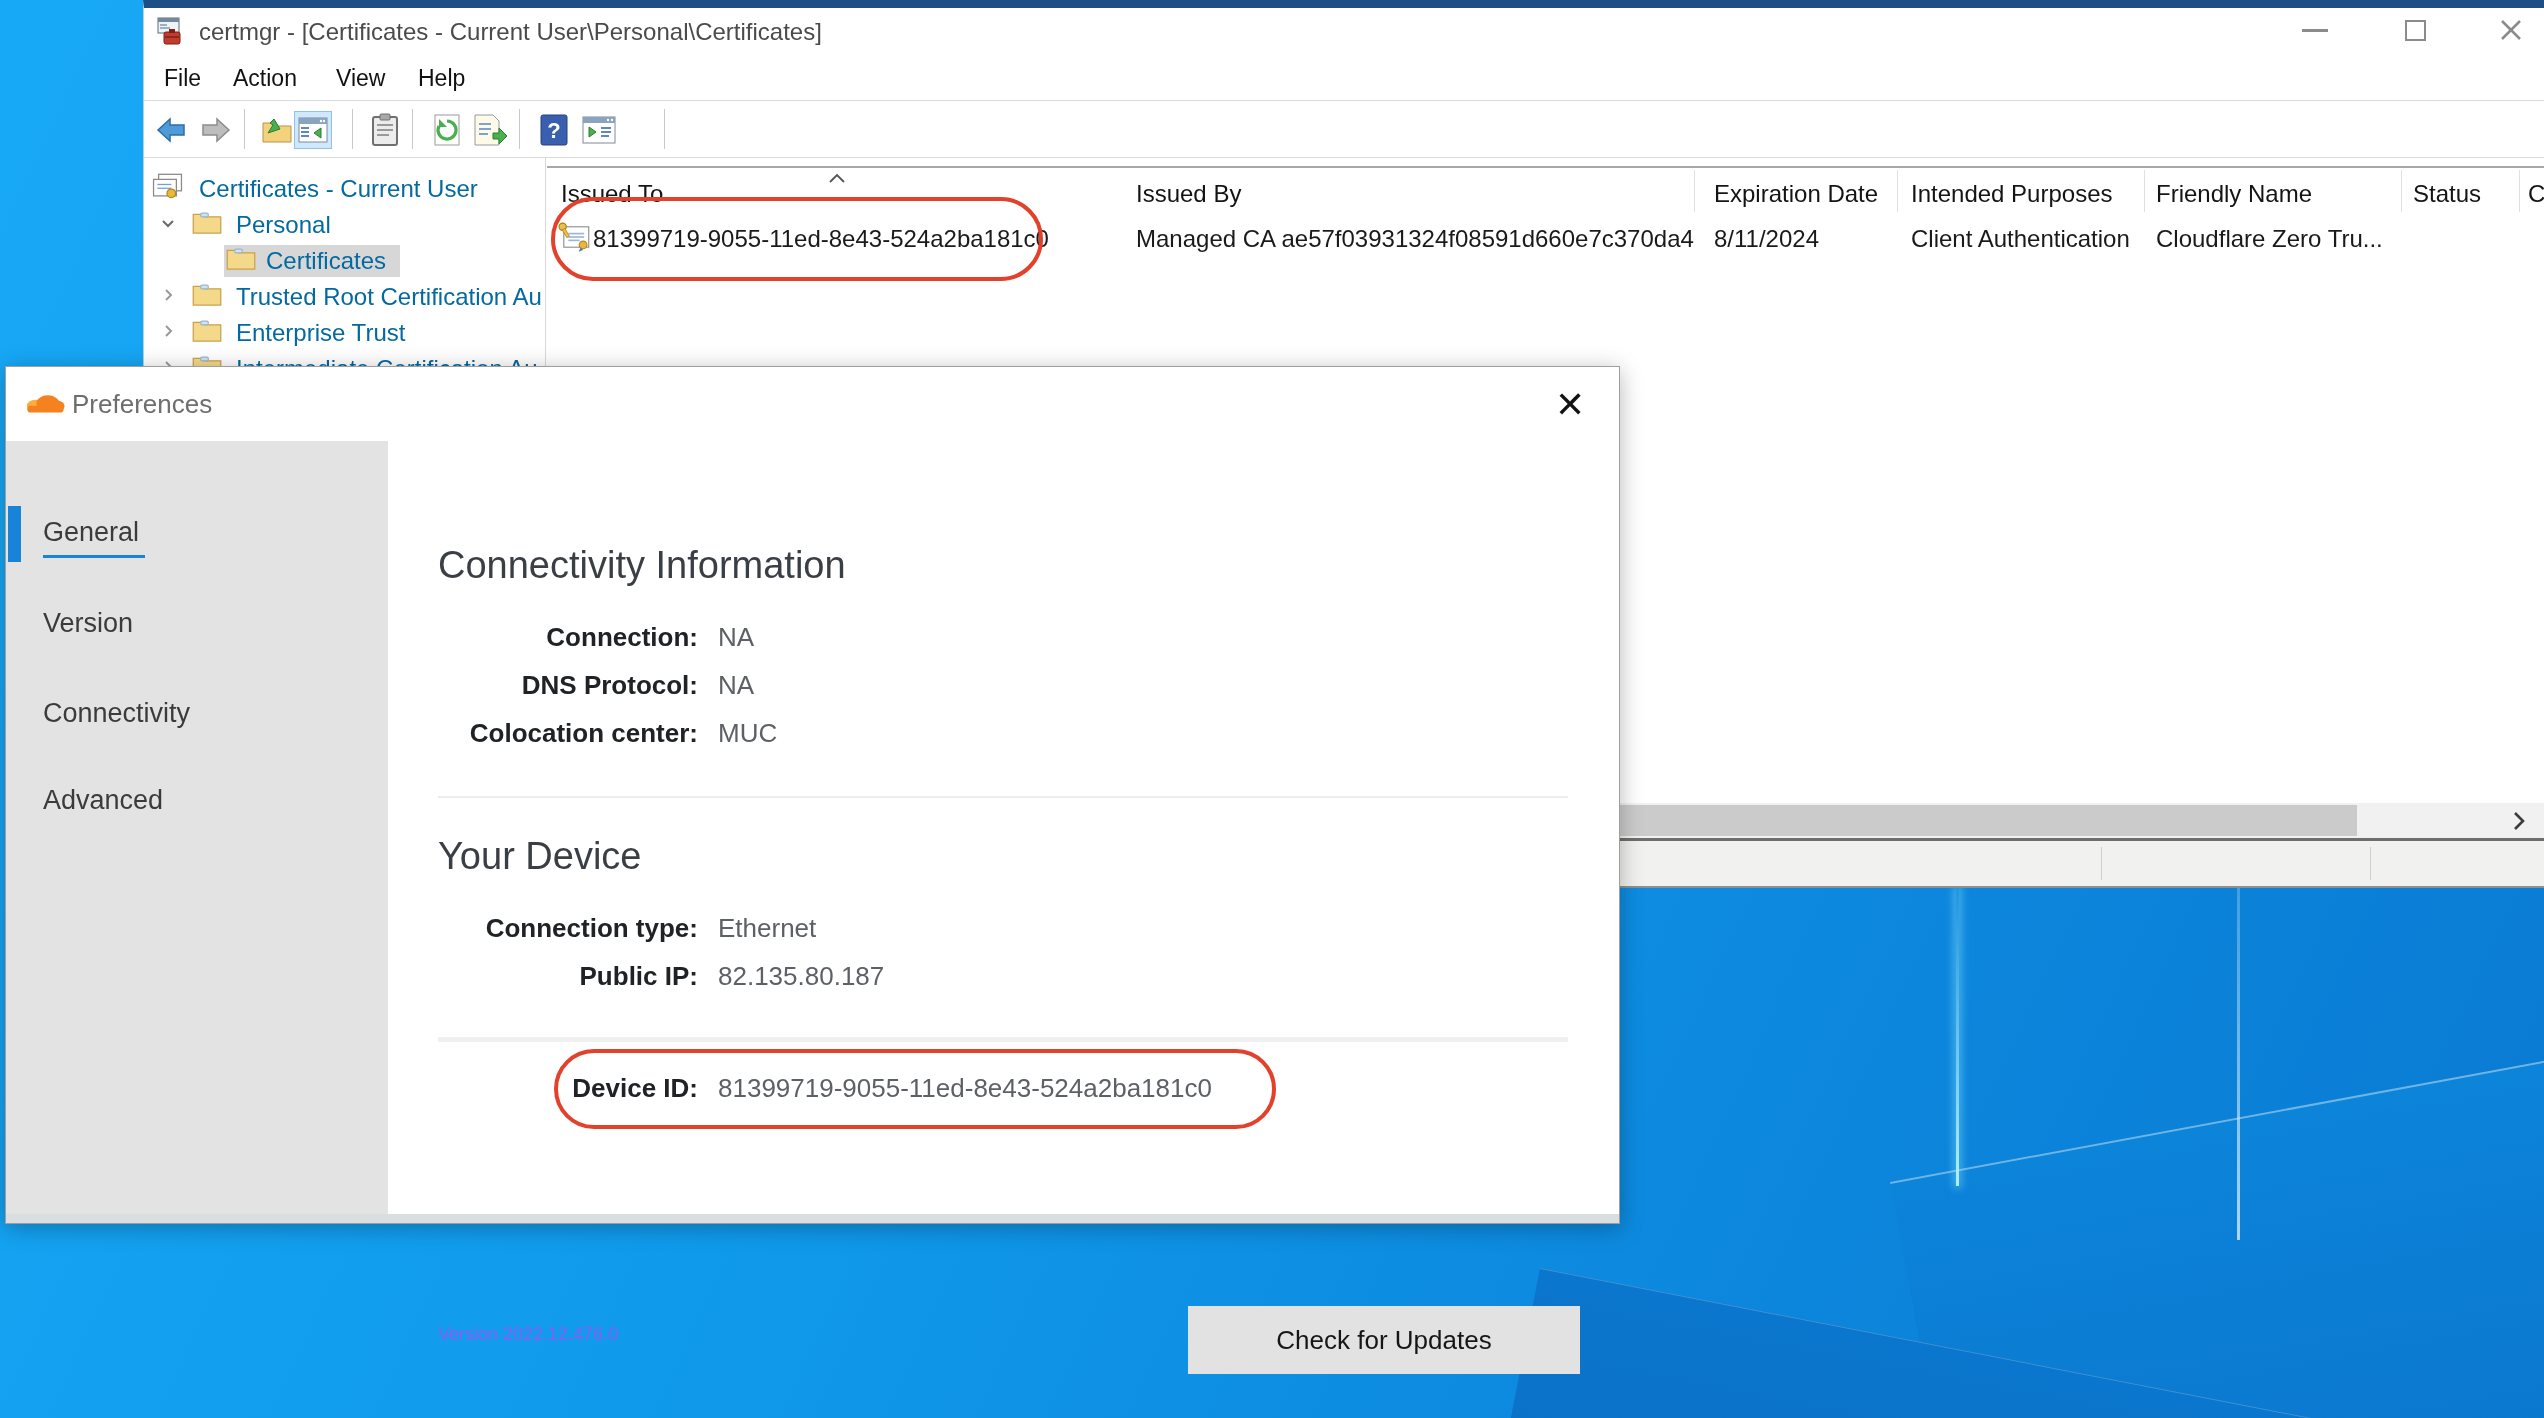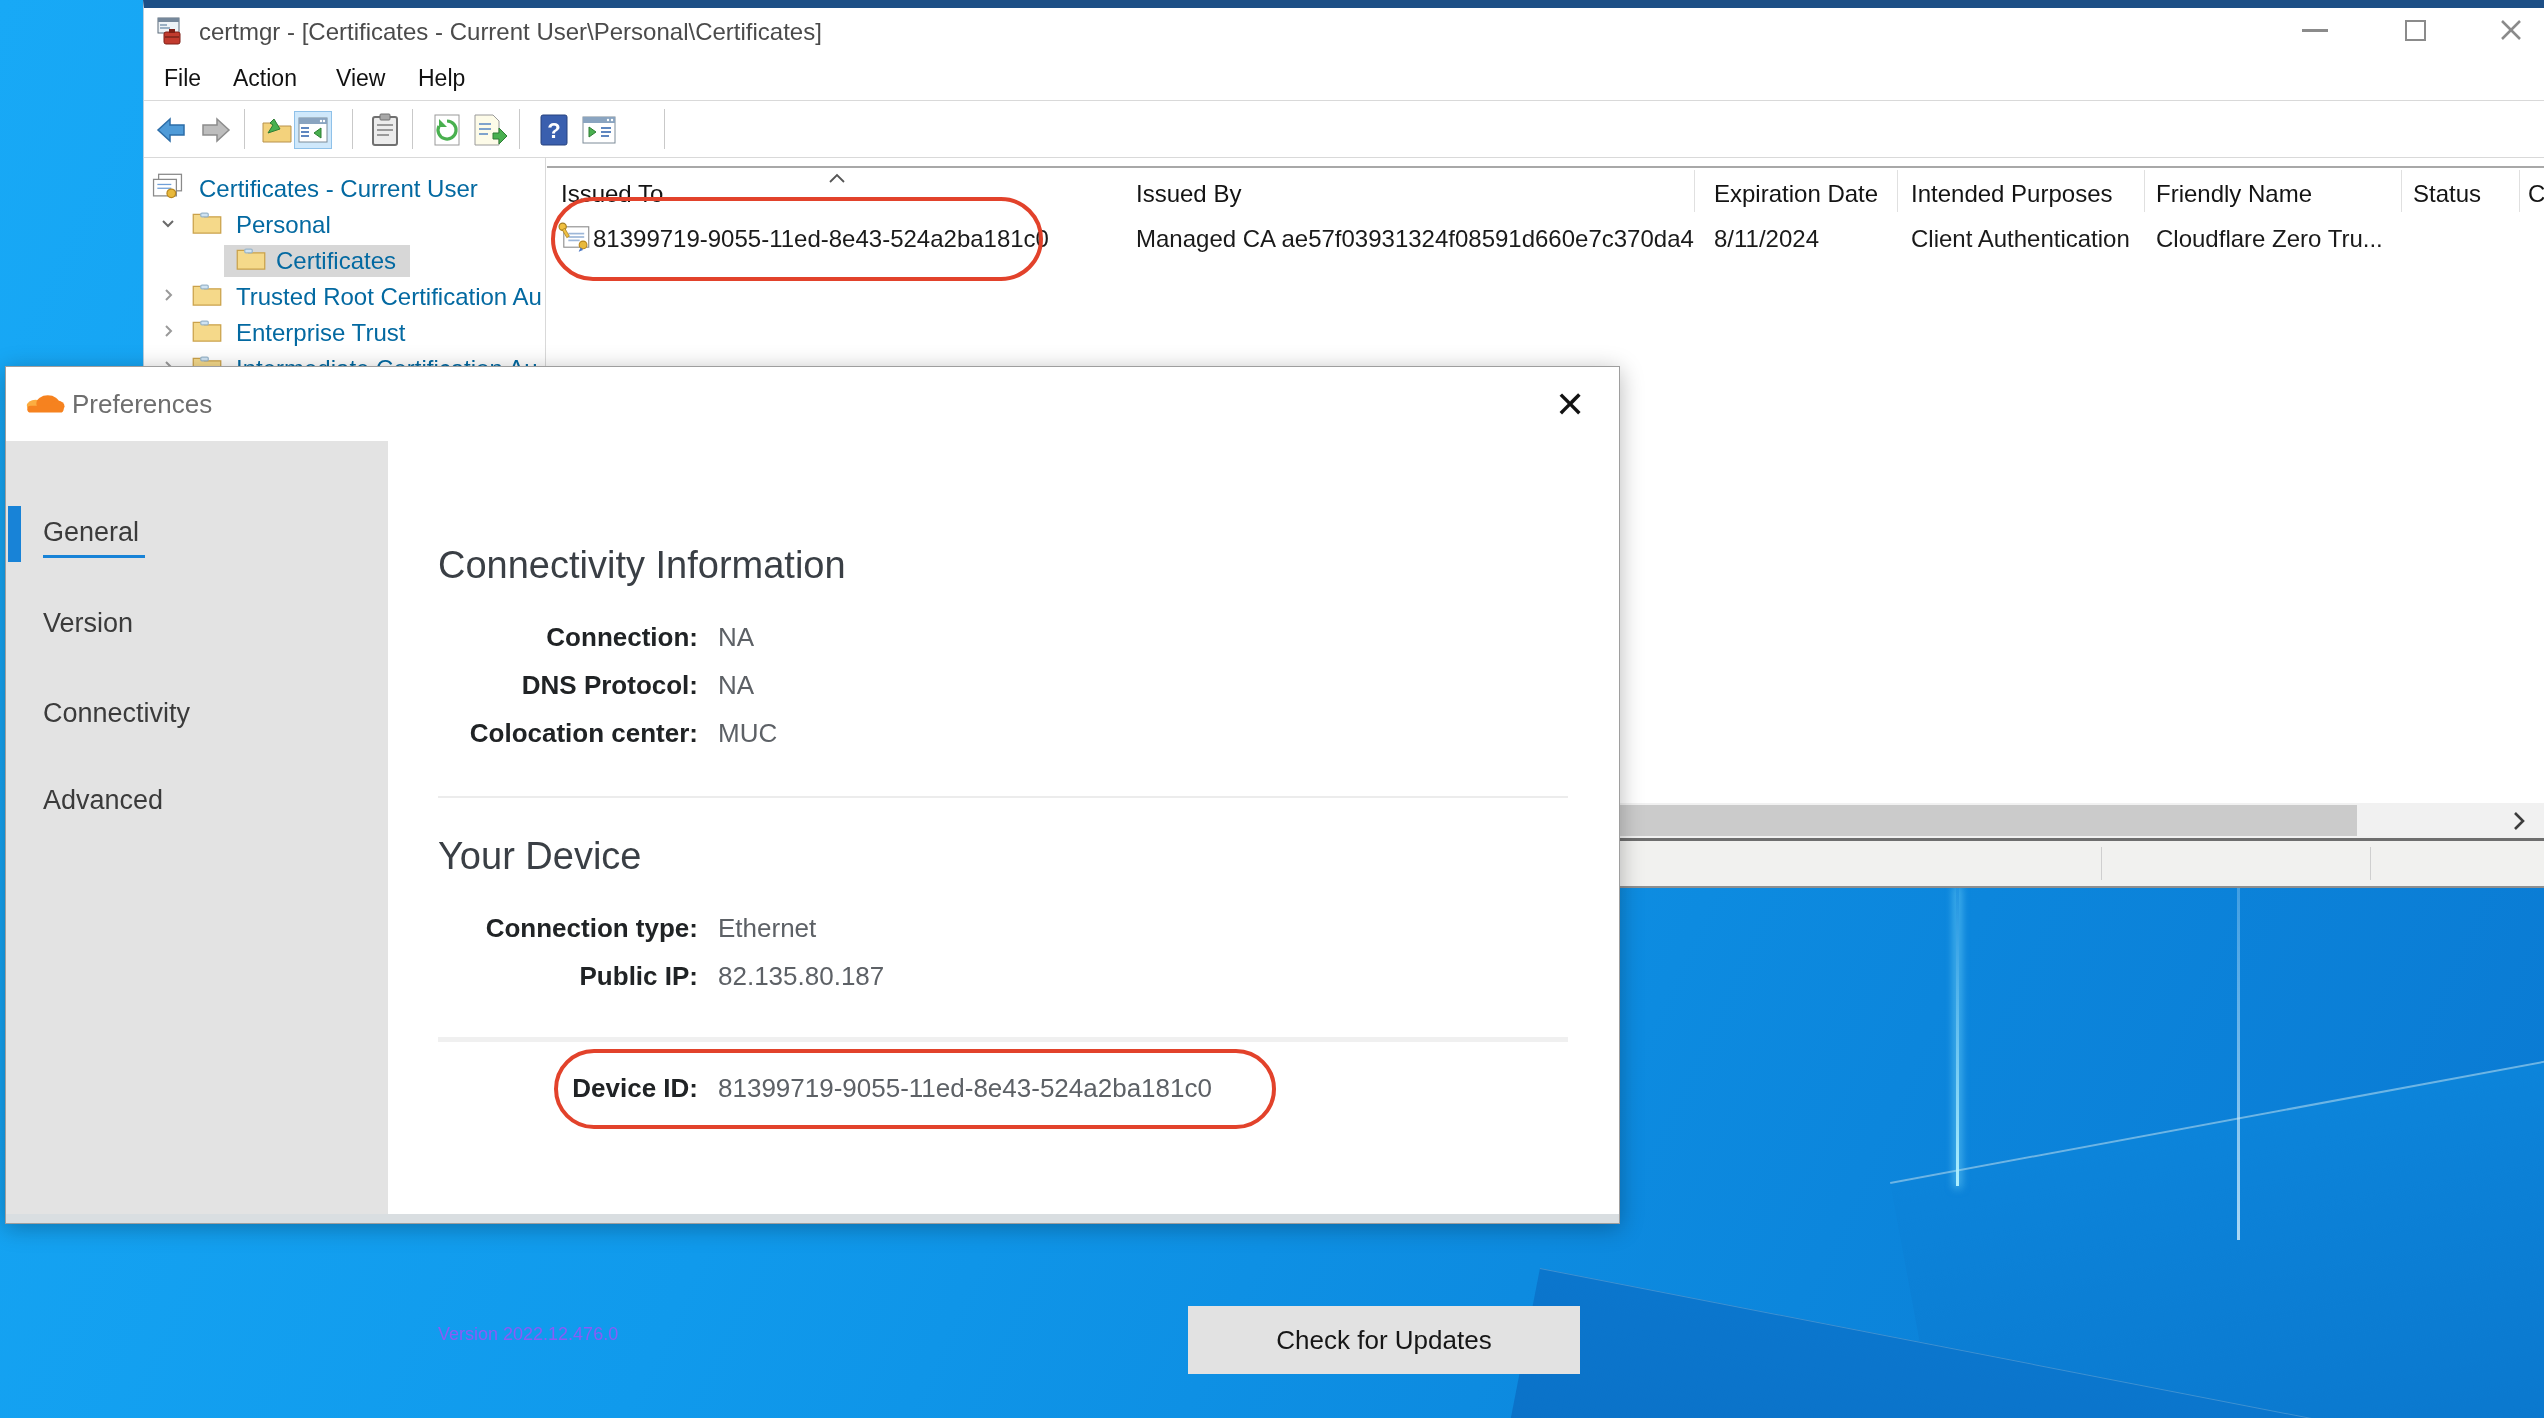--- a/index.html
+++ b/index.html
@@ -45,21 +45,21 @@
 
   .tree { position:absolute; top:150px; left:0; width:402px; height:645px; border-right:1px solid #d9d9d9;
           background:#fff; overflow:hidden; }
   .trow { position:absolute; left:0; width:100%; height:32px; }
   .r0{top:15px}.r1{top:51px}.r2{top:87px}.r3{top:123px}.r4{top:159px}.r5{top:195px}
   .tv { position:absolute; top:50%; transform:translateY(-50%); white-space:nowrap; }
   .tlabel { font-size:24px; color:#0369a1; }
   .p-chev{left:14px}.p-fold{left:48px}.p-lab{left:92px}
   .root-ic{left:7px}.root-lab{left:55px}
   .selwrap { position:absolute; left:80px; top:0; height:32px; display:flex; align-items:center; gap:10px;
-             background:#d7d7d7; padding:0 14px 0 12px; }
+             background:#d7d7d7; padding:0 14px 0 2px; }
 
   .list { position:absolute; top:150px; left:403px; right:0; height:645px; background:#fff; overflow:hidden; }
   .lhbord { position:absolute; top:8px; left:0; right:0; height:2px; background:#a8a8a8; }
   .hcell { position:absolute; top:22px; font-size:24px; color:#141414; white-space:nowrap; }
   .hc0{left:14px}.hc1{left:589px}.hc2{left:1167px}.hc3{left:1364px}.hc4{left:1609px}.hc5{left:1866px}.hc6{left:1981px}
   .hsep { position:absolute; top:12px; height:42px; width:1px; background:#e0e0e0; }
   .hs0{left:1147px}.hs1{left:1350px}.hs2{left:1597px}.hs3{left:1854px}.hs4{left:1972px}
   .caret { position:absolute; left:280px; top:12px; }
   .lrow { position:absolute; top:57px; left:0; right:0; height:47px; }
   .lcell { position:absolute; top:50%; transform:translateY(-50%); font-size:24px; color:#1a1a1a; white-space:nowrap; }

